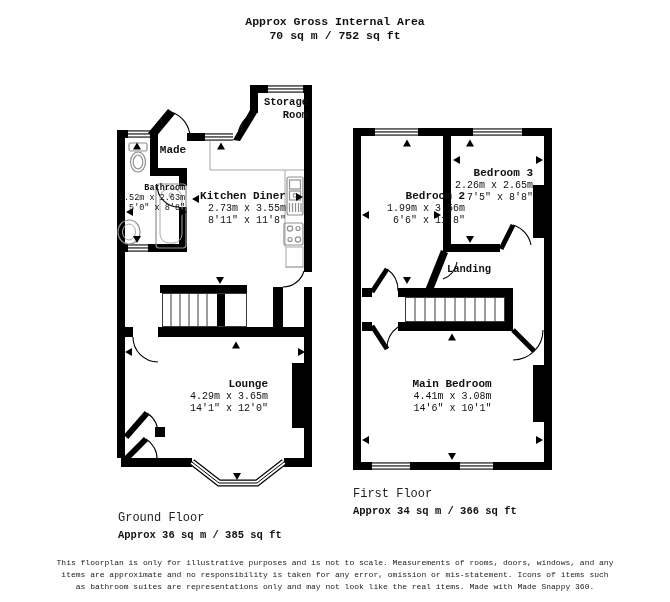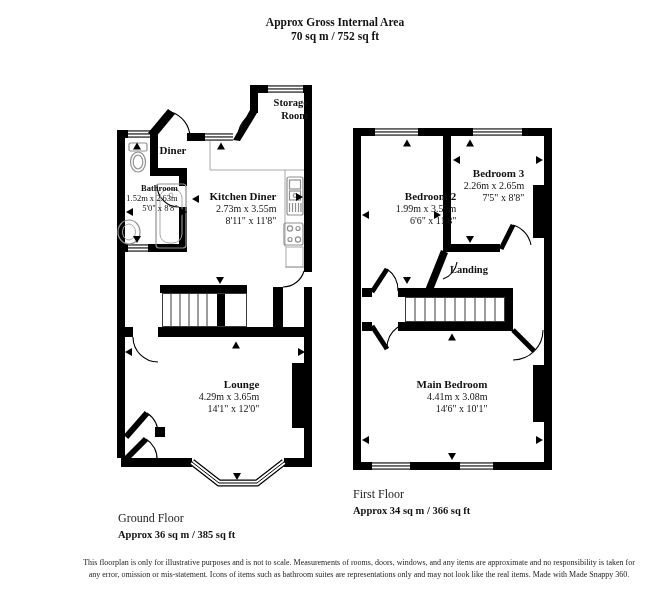--- a/index.html
+++ b/index.html
@@ -1,17 +1,17 @@
 <!DOCTYPE html>
 <html><head>
 <meta charset="utf-8">
 <style>
   html,body{margin:0;padding:0;background:#fff;}
   #page{position:relative;width:670px;height:602px;background:#fff;overflow:hidden;
-        font-family:Liberation Serif, serif;color:#111;}
+        font-family:Liberation Mono, monospace;color:#111;}
   svg{position:absolute;left:0;top:0;}
   .wall{fill:#000;stroke:none;}
   .arc{fill:none;stroke:#000;stroke-width:1.1;}
   .leaf{stroke:#000;stroke-width:6;}
   .leaf-s{stroke:#000;stroke-width:5;}
   .fix{fill:none;stroke:#8f8f8f;stroke-width:1.2;}
   .fix2{fill:none;stroke:#a8a8a8;stroke-width:1;}
   .tread{stroke:#3a3a3a;stroke-width:1;}
   .tri{fill:#000;}
   .glaze{fill:#000;}
@@ -20,21 +20,21 @@
   .room-label{position:absolute;text-align:right;transform:translate(-50%,0);white-space:nowrap;z-index:3;}
   .room-name{display:block;font-weight:bold;font-size:11px;line-height:13px;}
   .room-dims{display:block;font-size:10px;line-height:12px;}
   .room-label.small .room-name,.room-label.small .room-dims{font-size:8.5px;line-height:10px;}
   .room-label.wrap{white-space:normal;width:56px;}
   .room-label.mid .room-name{font-size:10.5px;}
   .floor-caption{position:absolute;z-index:3;}
   .caption-title{display:block;font-size:12px;line-height:20px;font-weight:400;color:#222;}
   .caption-area{display:block;font-size:10.5px;font-weight:bold;line-height:14px;color:#111;}
   .disclaimer{position:absolute;top:557px;left:55px;width:560px;text-align:center;
-              font-size:8px;line-height:1.5;color:#222;z-index:3;margin-left:24px;}
+              font-size:8px;line-height:1.5;color:#222;z-index:3;}
 </style>
 </head>
 <body>
 
 <div id="page">
 
   <svg width="670" height="602" viewBox="0 0 670 602">
 
     <g>
 
@@ -260,21 +260,21 @@
 
   <div class="title-block">
     <span class="title-line">Approx Gross Internal Area</span>
     <span class="title-line">70 sq m / 752 sq ft</span>
   </div>
 
   <div class="room-label wrap mid" style="left:280px;top:96px;">
     <span class="room-name">Storage Room</span>
   </div>
   <div class="room-label" style="left:173px;top:144px;">
-    <span class="room-name">Diner</span>
+    <span class="room-name">Made</span>
   </div>
   <div class="room-label small" style="left:152px;top:183px;">
     <span class="room-name">Bathroom</span>
     <span class="room-dims">1.52m x 2.63m</span>
     <span class="room-dims">5'0" x 8'8"</span>
   </div>
   <div class="room-label" style="left:243px;top:190px;">
     <span class="room-name">Kitchen Diner</span>
     <span class="room-dims">2.73m x 3.55m</span>
     <span class="room-dims">8'11" x 11'8"</span>

